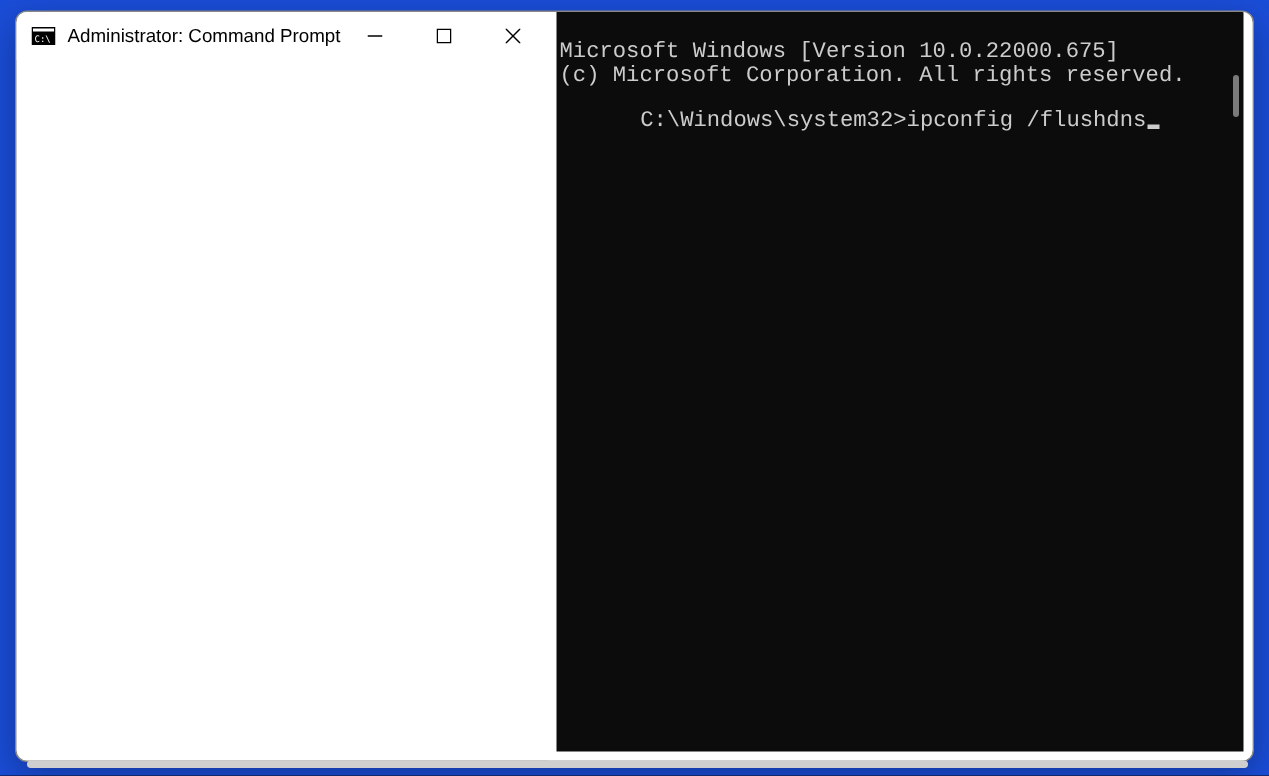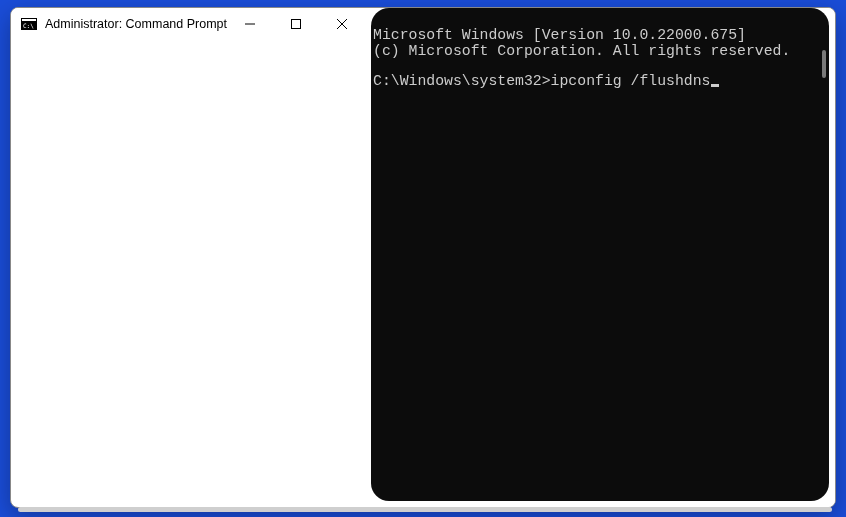--- a/index.html
+++ b/index.html
@@ -70,24 +70,23 @@
       flex: 1;
       background: #0c0c0c;
       color: #cccccc;
       font-family: Consolas, "Courier New", monospace;
       font-size: 14.8px;
       line-height: 1.08;
       padding: 4px 2px;
       white-space: pre;
       position: relative;
       overflow: hidden;
-      border-radius: 18px;
     }
     .terminal-line { white-space: pre; }
-    .prompt-line { margin-top: 14px; }
+    .prompt-line { margin-top: 14px; text-align: center; }
     .cursor {
       display: inline-block;
       width: 8px;
       height: 3px;
       background: #ccc;
       vertical-align: -2px;
       margin-left: 1px;
     }
     .scroll-thumb {
       position: absolute;

